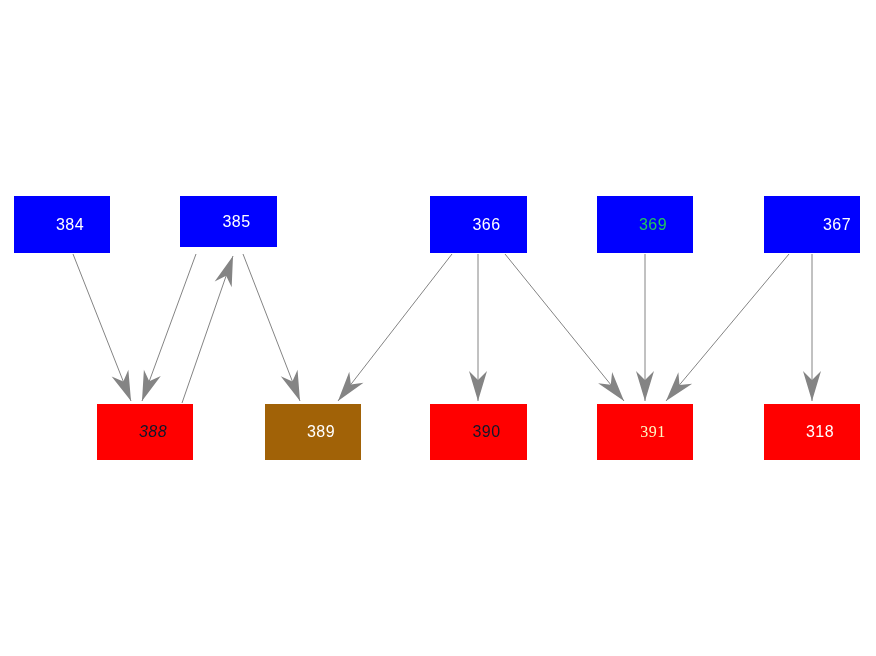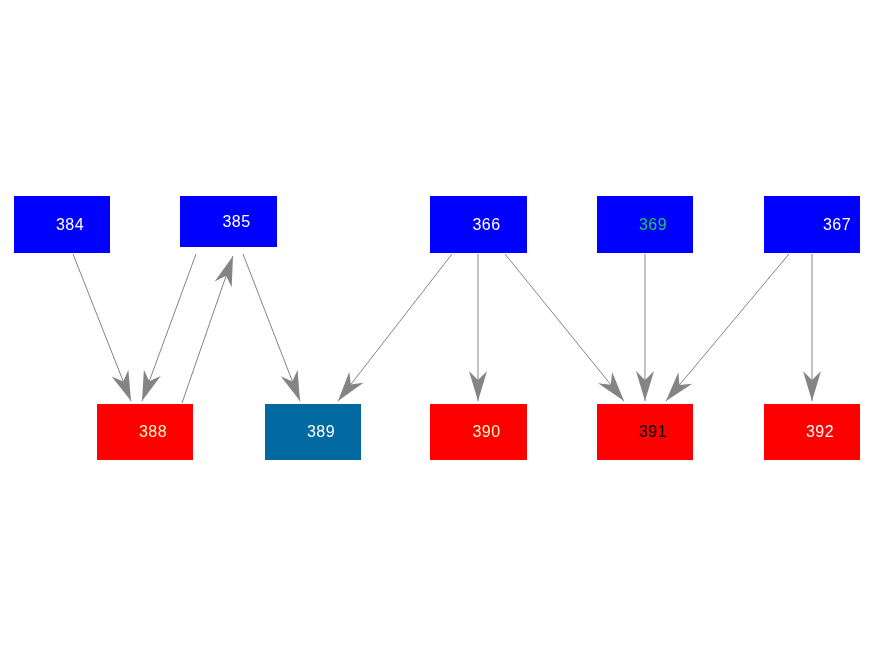--- a/index.html
+++ b/index.html
@@ -74,28 +74,28 @@
       <div class="node" style="left: 430px; top: 196px; width: 97px; height: 57px; background: rgb(0, 0, 255); align-items: center;">
         <span class="node-label" style="color: rgb(255, 255, 255);">366</span>
       </div>
       <div class="node" style="left: 597px; top: 196px; width: 96px; height: 57px; background: rgb(0, 0, 255);">
         <span class="node-label" style="color: #22c55e;">369</span>
       </div>
       <div class="node" style="left: 764px; top: 196px; width: 96px; height: 57px; background: rgb(0, 0, 255); padding-left: 34px;">
         <span class="node-label" style="color: rgb(255, 255, 255);">367</span>
       </div>
       <div class="node" style="left: 97px; top: 404px; width: 96px; height: 56px; background: rgb(255, 0, 0);">
-        <span class="node-label" style="color: #fef9c3;">388</span>
+        <span class="node-label" style="color: #0f172a; font-style: italic;">388</span>
       </div>
-      <div class="node" style="left: 265px; top: 404px; width: 96px; height: 56px; background: #0369a1;">
+      <div class="node" style="left: 265px; top: 404px; width: 96px; height: 56px; background: #a16207;">
         <span class="node-label" style="color: rgb(255, 255, 255);">389</span>
       </div>
       <div class="node" style="left: 430px; top: 404px; width: 97px; height: 56px; background: rgb(255, 0, 0);">
-        <span class="node-label" style="color: #fef9c3;">390</span>
+        <span class="node-label" style="color: #0f172a;">390</span>
       </div>
       <div class="node" style="left: 597px; top: 404px; width: 96px; height: 56px; background: rgb(255, 0, 0);">
-        <span class="node-label" style="color: #000000;">391</span>
+        <span class="node-label" style="color: #fef9c3; font-family: Liberation Serif, serif;">391</span>
       </div>
       <div class="node" style="left: 764px; top: 404px; width: 96px; height: 56px; background: rgb(255, 0, 0);">
-        <span class="node-label" style="color: rgb(255, 255, 255);">392</span>
+        <span class="node-label" style="color: rgb(255, 255, 255);">318</span>
       </div>
     </div>
 </div>
 
 </body></html>

